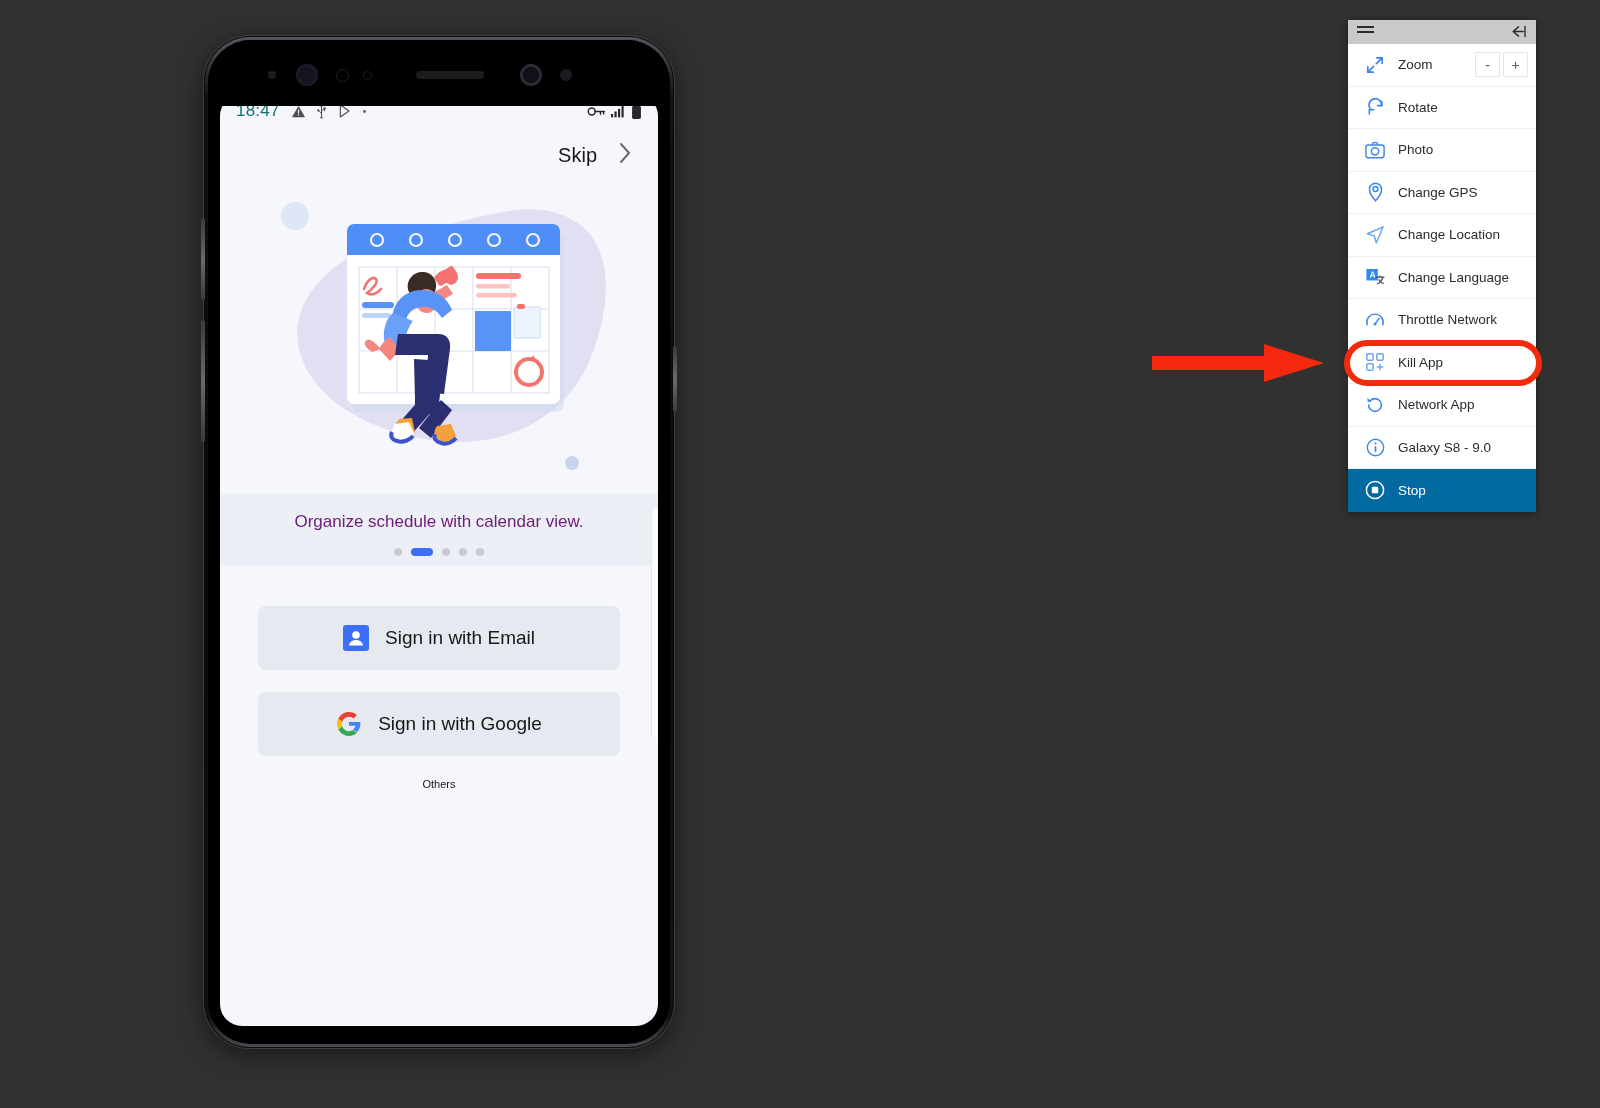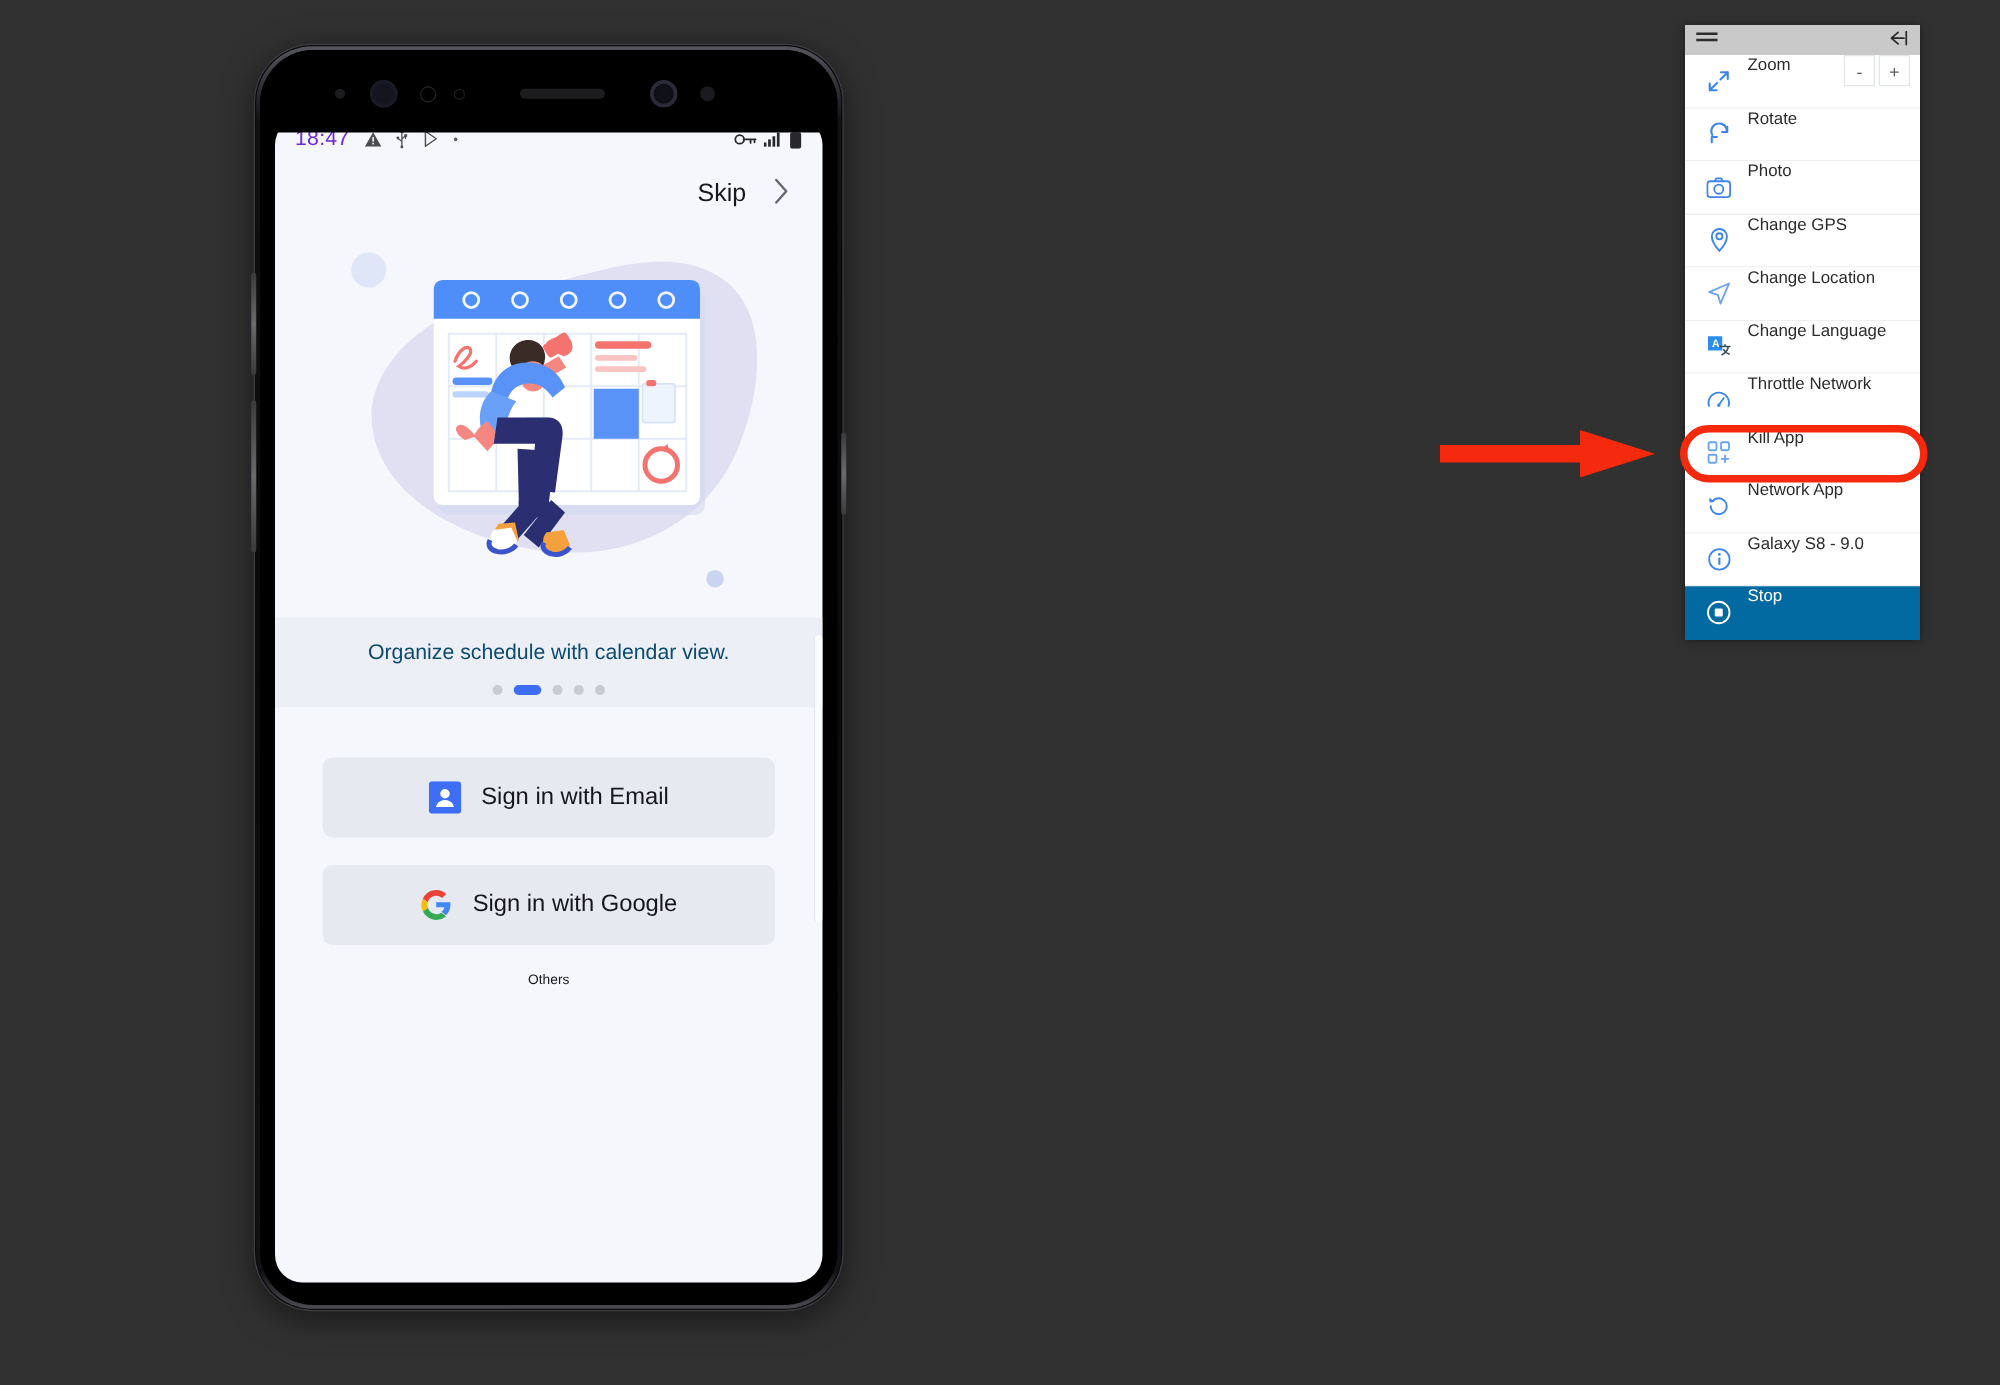--- a/index.html
+++ b/index.html
@@ -43,38 +43,38 @@
   .speaker { position:absolute; left:208px; top:31px; width:68px; height:8px; border-radius:5px; background:#1c1c1e; }
   .nd.cam2 { left:312px; top:24px; width:22px; height:22px; background:#111119; box-shadow: inset 0 0 0 3px #2b2b36, inset 0 0 6px #000; }
   .nd.dot2 { left:352px; top:29px; width:12px; height:12px; background:#1b1b1f; }
 
   .screen {
     position:absolute; left:12px; top:54px; right:12px; bottom:18px;
     background:#f5f7fc; border-radius:22px; overflow:hidden;
   }
 
   
-  .statusbar { height:34px; display:flex; align-items:center; padding:0 16px; font-size:16px; color:#6d28d9;justify-content:center; }
+  .statusbar { height:34px; display:flex; align-items:center; padding:0 16px; font-size:16px; color:#0f766e;justify-content:center; }
   .sb-time { font-size:17px; font-weight:400; letter-spacing:.2px; }
   .sb-left-icons { display:flex; align-items:center; gap:9px; margin-left:11px; }
   .sb-right { margin-left:auto; display:flex; align-items:center; gap:5px; }
   .ico { display:inline-block; line-height:0; }
 
   
   .skip-row { display:flex; justify-content:flex-end; align-items:center; padding:14px 26px 0 0;gap:12px; }
   .skip-label { font-size:20px; color:#18181c; }
   .skip-chev { margin-left:10px; color:#5a5a66; font-size:22px; line-height:1; }
 
   
   .illo-wrap { position:relative; height:320px; margin-top:6px; }
   .illo { position:absolute; left:50%; top:0; transform:translateX(-50%); }
 
   
   .caption-band { background:#eceff6; padding:18px 0 10px; text-align:center; }
-  .caption-text { font-size:17px; color:#0c4a6e; }
+  .caption-text { font-size:17px; color:#701a75; }
   .dots { display:flex; justify-content:center; align-items:center; gap:9px; margin-top:16px; }
   .dot { width:8px; height:8px; border-radius:4px; background:#c7cbd4; }
   .dot.active { width:22px; background:#3d6ef5; }
 
   .auth { padding:40px 38px 0; }
   .auth-btn {
     height:64px; background:#e6e9f0; border-radius:8px;
     display:flex; align-items:center; justify-content:center;
     margin-bottom:22px; cursor:pointer; border:none; width:100%;
   }
@@ -87,21 +87,21 @@
   .tool-panel {
     position:absolute; left:1348px; top:20px; width:188px;
     background:#fff; box-shadow:0 1px 7px rgba(0,0,0,.45);
   }
   .tp-head { height:24px; background:#c9c9c9; display:flex; align-items:center; justify-content:space-between; padding:0 9px; }
   .tp-burger { width:17px; height:2px; background:#2c2c2c; position:relative; }
   .tp-burger::after { content:""; position:absolute; left:0; top:-5px; width:17px; height:2px; background:#2c2c2c; }
   .tp-collapse { font-size:15px; color:#2b2b2b; line-height:1; letter-spacing:-1px; }
 
   .tp-row {
-    height:42.5px; display:flex; padding:0 0 0 15px;
+    height:42.5px; display:flex; align-items:center; padding:0 0 0 15px;
     border-bottom:1px solid #eceff1; background:#fff; cursor:pointer; position:relative;
   }
   .tp-row:last-child { border-bottom:none; }
   .tp-row.active { background:#cfe8fa; }
   .tp-row.danger { background:#0369a1; }
   .tp-icon { width:24px; display:flex; align-items:center; justify-content:center; flex:0 0 24px; }
   .tp-label { font-size:13.5px; color:#2b2b2b; margin-left:11px; white-space:nowrap; }
   .tp-row.danger .tp-label { color:#fff; }
   .tp-zoom-ctrls { margin-left:auto; display:flex; padding-right:8px; gap:3px; }
   .zbtn {

